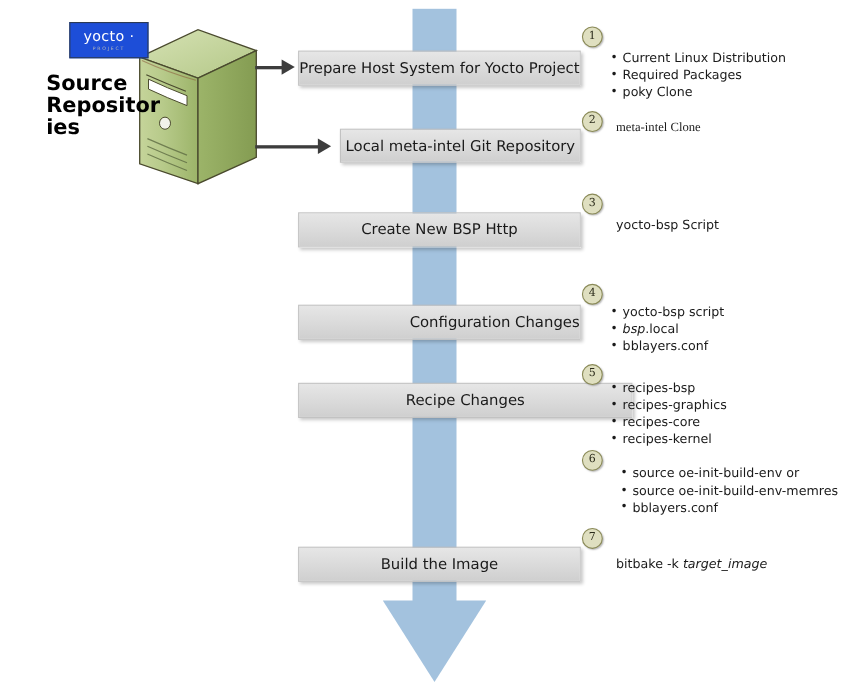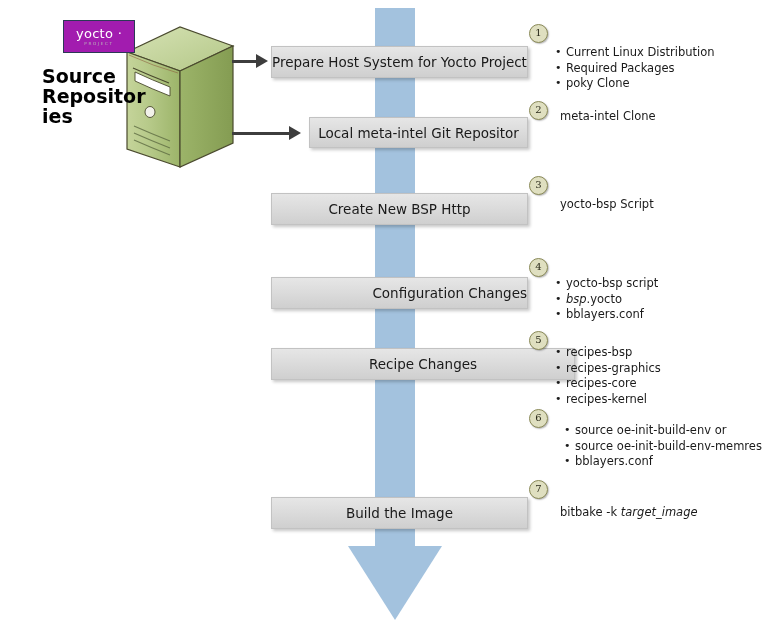--- a/index.html
+++ b/index.html
@@ -70,21 +70,21 @@
   }
   .ann .plain{white-space:nowrap;}
   .ital{font-style:italic;}
 
   
   .tower{position:absolute;left:120px;top:22px;width:118px;height:150px;z-index:2;}
 
   .logo{
     position:absolute;left:63px;top:20px;
     width:70px;height:31px;
-    background:#a21caf;
+    background:#1d4ed8;
     border:1px solid #2b3a55;
     z-index:3;
     display:flex;flex-direction:column;align-items:center;justify-content:center;
   }
   .logo .l1{
     color:#ffffff;font-size:13px;letter-spacing:0.3px;line-height:13px;
     font-family:"DejaVu Sans","Liberation Sans",sans-serif;
   }
   .logo .l2{
     color:#b9b9b9;font-size:4.2px;letter-spacing:1.6px;line-height:6px;margin-top:1px;
@@ -174,43 +174,43 @@
   <div class="circle" style="left:529px;top:24px;">1</div>
   <div class="ann" style="left:551px;top:41px;">
     <ul>
       <li>Current Linux Distribution</li>
       <li>Required Packages</li>
       <li>poky Clone</li>
     </ul>
   </div>
 
   <div class="pbox" style="left:309px;top:117px;width:219px;height:31px;">
-    <span>Local meta-intel Git Repositor</span>
+    <span>Local meta-intel Git Repository</span>
   </div>
   <div class="circle" style="left:529px;top:101px;">2</div>
-  <div class="ann" style="left:560px;top:109px;">
+  <div class="ann" style="left:560px;top:109px;font-family:Liberation Serif, serif;">
     <div class="plain">meta-intel Clone</div>
   </div>
 
   <div class="pbox" style="left:271px;top:193px;width:257px;height:32px;">
     <span>Create New BSP Http</span>
   </div>
   <div class="circle" style="left:529px;top:176px;">3</div>
   <div class="ann" style="left:560px;top:197px;">
     <div class="plain">yocto-bsp Script</div>
   </div>
 
   <div class="pbox" style="left:271px;top:277px;width:257px;height:32px;justify-content:flex-end;">
     <span>Configuration Changes</span>
   </div>
   <div class="circle" style="left:529px;top:258px;">4</div>
   <div class="ann" style="left:551px;top:272px;">
     <ul>
       <li>yocto-bsp script</li>
-      <li><span class="ital">bsp</span><span>.yocto</span></li>
+      <li><span class="ital">bsp</span><span>.local</span></li>
       <li>bblayers.conf</li>
     </ul>
   </div>
 
   <div class="pbox" style="left:271px;top:348px;width:304px;height:32px;">
     <span>Recipe Changes</span>
   </div>
   <div class="circle" style="left:529px;top:331px;">5</div>
   <div class="ann" style="left:551px;top:341px;">
     <ul>

